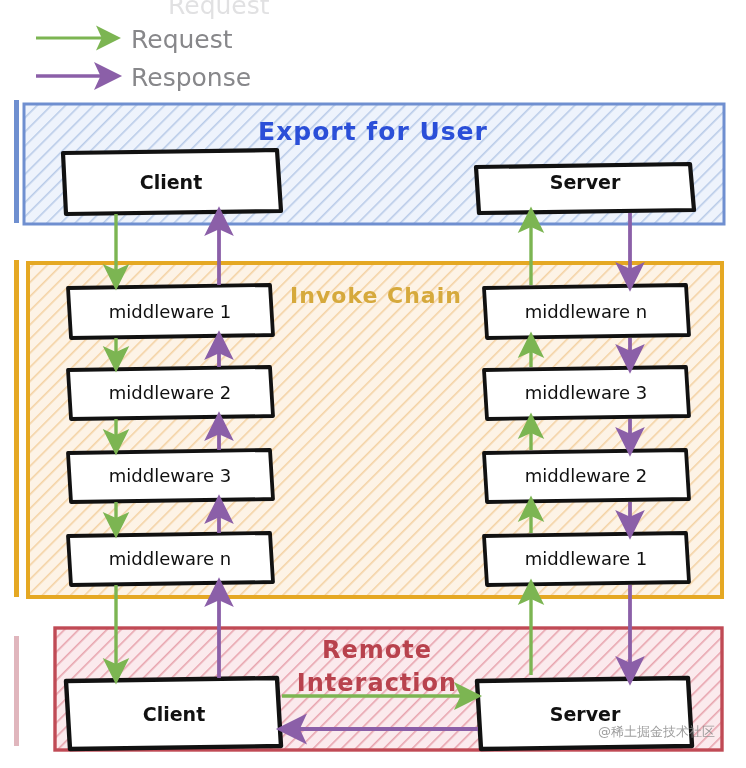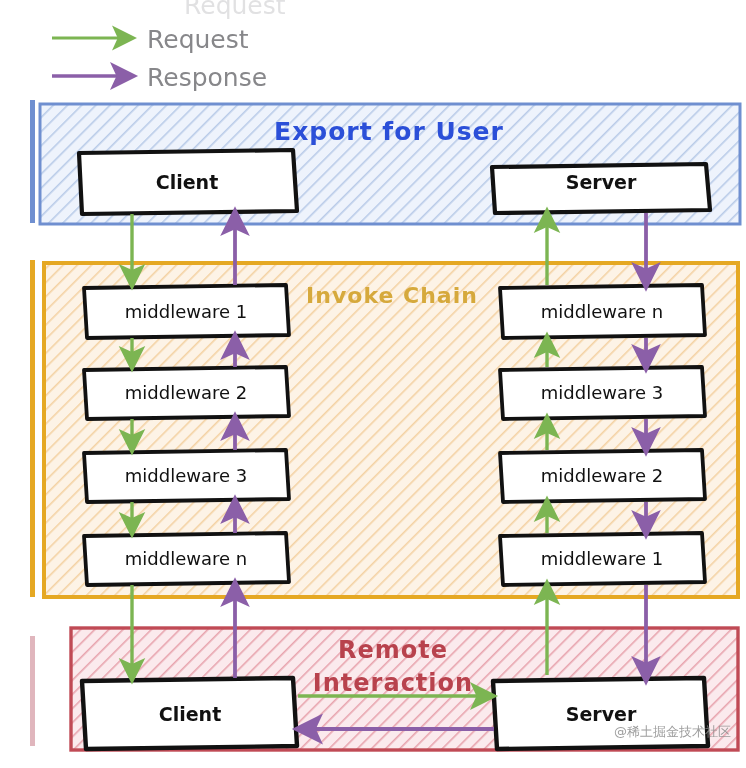--- a/index.html
+++ b/index.html
@@ -1,18 +1,18 @@
 <!DOCTYPE html>
 <html><head>
 <meta charset="utf-8">
 <style>
   html,body{margin:0;padding:0;background:#ffffff;}
   body{width:746px;height:768px;position:relative;overflow:hidden;
        font-family:"DejaVu Sans","Liberation Sans",sans-serif;}
-  #stage{position:absolute;left:0;top:0;width:592px;height:768px;margin-left:16px;}
+  #stage{position:absolute;left:0;top:0;width:592px;height:768px;}
   svg#diagram{position:absolute;left:0;top:0;width:746px;height:768px;}
 
   .legend-label{fill:#87878a;font-family:"DejaVu Sans",sans-serif;font-size:25px;}
   .sect-title{font-family:"DejaVu Sans",sans-serif;font-weight:bold;}
   .title-export{fill:#2b4fd8;font-size:25px;letter-spacing:1px;}
   .title-invoke{fill:#d6a93c;font-size:22px;letter-spacing:1px;}
   .title-remote{fill:#b8424d;font-size:24px;letter-spacing:1px;}
   .box-label{font-family:"DejaVu Sans",sans-serif;fill:#111111;}
   .box-label-strong{font-weight:bold;font-size:19px;}
   .box-label-mw{font-size:18px;}

